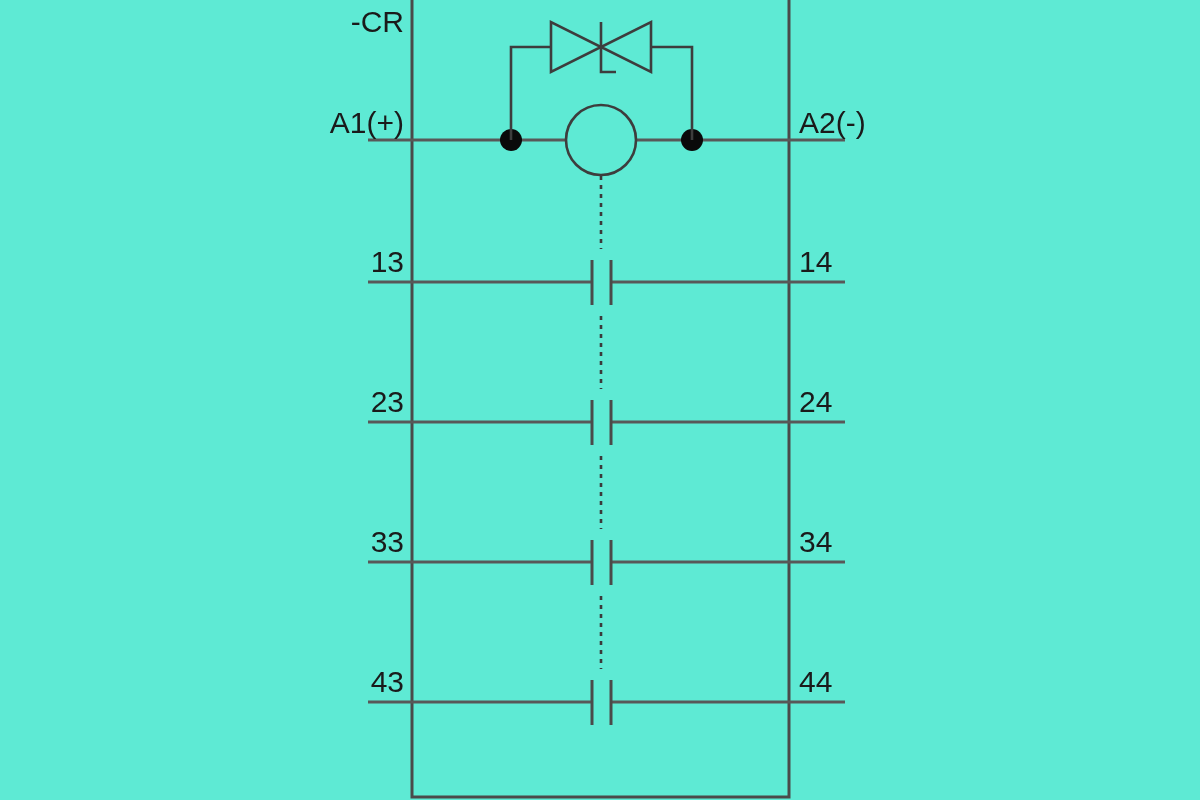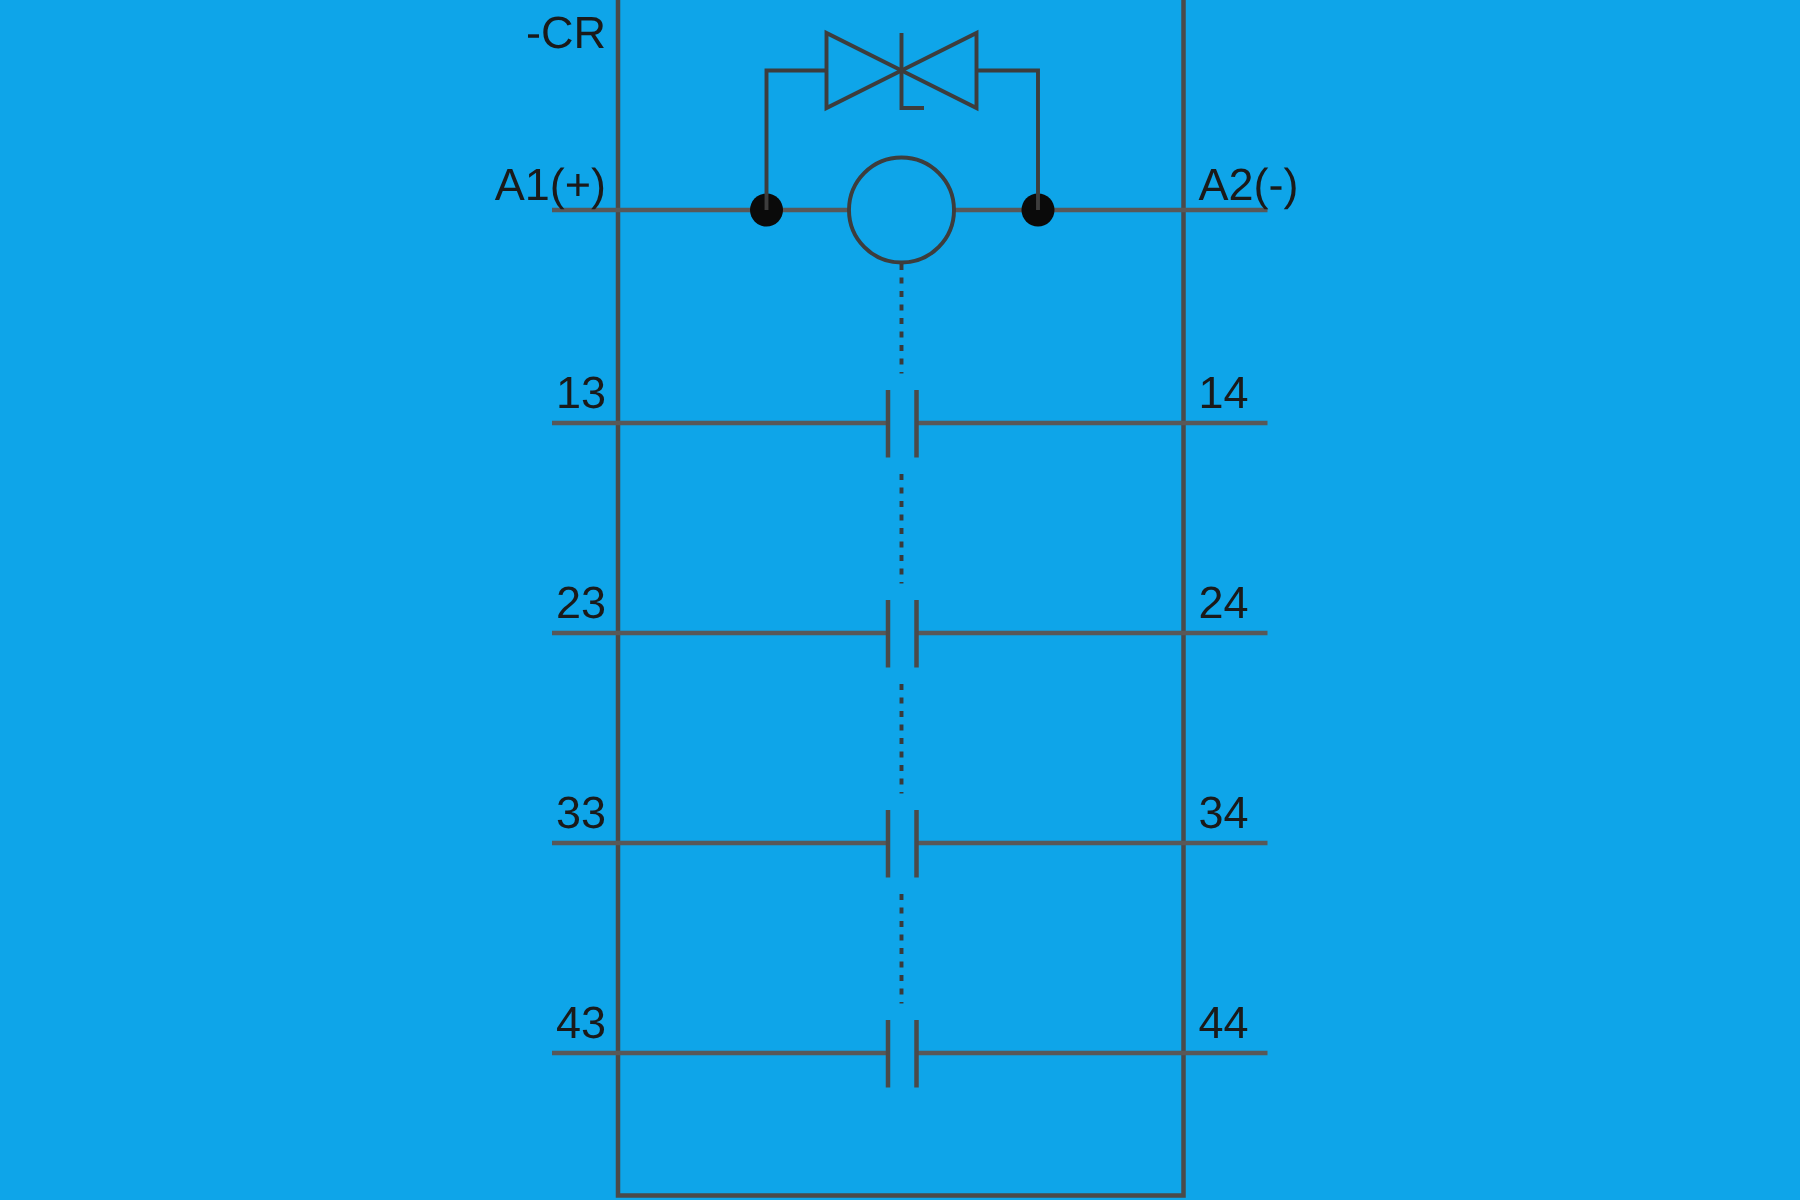--- a/index.html
+++ b/index.html
@@ -8,21 +8,21 @@
     padding: 0;
     background: #ffffff;
   }
   body {
     font-family: "Liberation Sans", sans-serif;
   }
   #schematic-root {
     position: relative;
     width: 1200px;
     height: 800px;
-    background: #0ea5e9;
+    background: #5eead4;
     overflow: hidden;
   }
   #schematic-svg {
     display: block;
     width: 1200px;
     height: 800px;
   }
   .diagram-label {
     font-family: "Liberation Sans", sans-serif;
     font-size: 30px;

